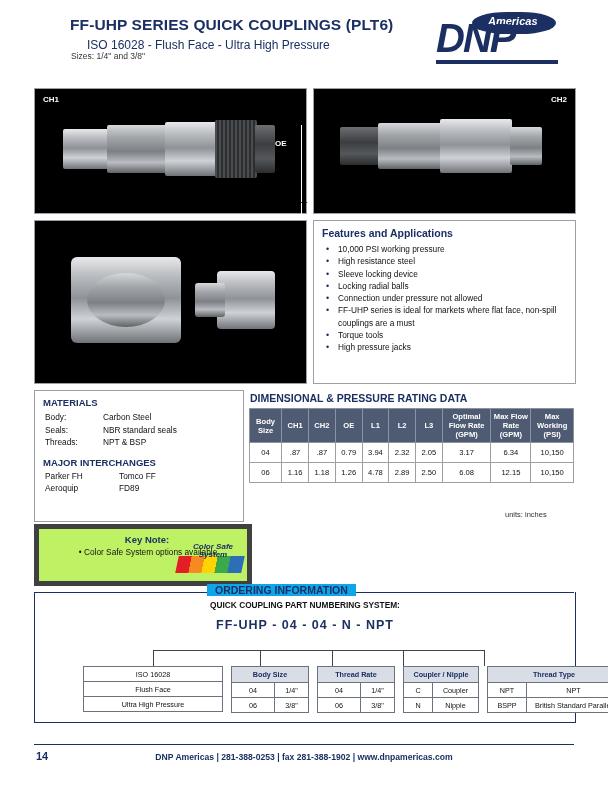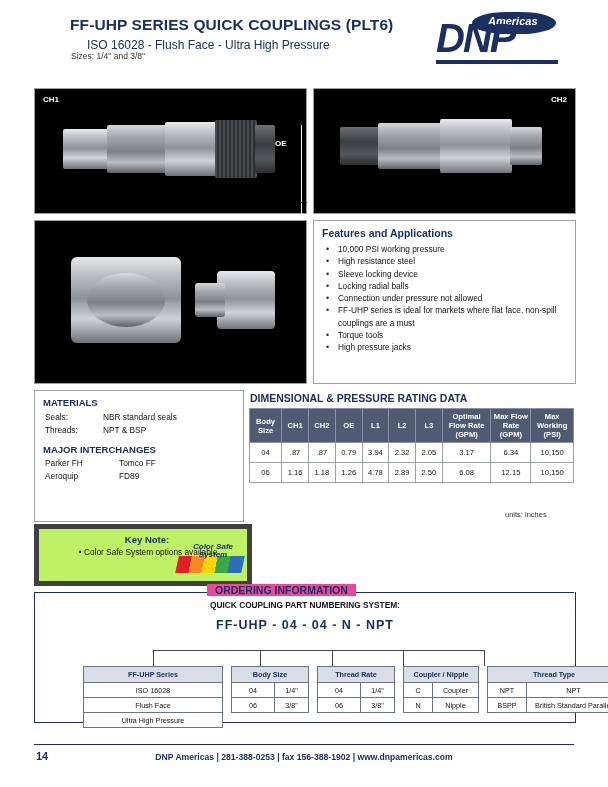--- a/index.html
+++ b/index.html
@@ -131,21 +131,21 @@
     padding:3px 1px;line-height:9px;vertical-align:middle;
   }
   table.dim td{
     border:1px solid #9aa0a6;text-align:center;padding:5px 1px;color:#111;background:#fff;
   }
   .units{position:absolute;left:505px;top:510px;font-size:7.5px;color:#333;}
 
   
   .orderline{position:absolute;left:34px;top:592px;width:540px;height:1px;background:#1b2f63;}
   .ordertitle{
-    position:absolute;left:207px;top:584px;background:#ec4899;padding:0 8px;
+    position:absolute;left:207px;top:584px;background:#0ea5e9;padding:0 8px;
     font-size:10.5px;font-weight:bold;color:#1b2f63;
   }
   .orderbox{
     position:absolute;left:34px;top:592px;width:540px;height:130px;
     border:1px solid #1b2f63;border-top:none;background:#fff;
   }
   .osub{
     position:absolute;left:0;top:8px;width:540px;text-align:center;
     font-size:8.3px;color:#111;font-weight:bold;
   }
@@ -239,20 +239,23 @@
       <li>Connection under pressure not allowed</li>
       <li>FF-UHP series is ideal for markets where flat face, non-spill couplings are a must</li>
       <li>Torque tools</li>
       <li>High pressure jacks</li>
     </ul>
   </div>
 
   <div class="materials">
     <h3>MATERIALS</h3>
     <div class="mrow">
+      <span class="k">Body:</span><span>Carbon Steel</span>
+    </div>
+    <div class="mrow">
       <span class="k">Seals:</span><span>NBR standard seals</span>
     </div>
     <div class="mrow">
       <span class="k">Threads:</span><span>NPT &amp; BSP</span>
     </div>
     <h4>MAJOR INTERCHANGES</h4>
     <div class="mi">
       <span class="c2">Parker FH</span><span>Tomco FF</span>
     </div>
     <div class="mi">
@@ -320,23 +323,20 @@
 
     <div class="leader" style="left:118px;top:58px;width:1px;height:16px;"></div>
     <div class="leader" style="left:118px;top:58px;width:332px;height:1px;"></div>
     <div class="leader" style="left:225px;top:58px;width:1px;height:16px;"></div>
     <div class="leader" style="left:297px;top:58px;width:1px;height:16px;"></div>
     <div class="leader" style="left:368px;top:58px;width:1px;height:16px;"></div>
     <div class="leader" style="left:449px;top:58px;width:1px;height:16px;"></div>
 
     <table class="minitbl" style="left:48px;top:74px;width:140px;">
       <tbody>
-          <tr>
-            <th>FF-UHP Series</th>
-          </tr>
       <tr>
             <td>ISO 16028</td>
           </tr>
       <tr>
             <td>Flush Face</td>
           </tr>
       <tr>
             <td>Ultra High Pressure</td>
           </tr>
     </tbody>
@@ -404,15 +404,15 @@
         <td>British Standard Parallel</td>
       </tr>
     </tbody>
       </table>
   </div>
   <div class="orderline"></div>
   <div class="ordertitle">ORDERING INFORMATION</div>
 
   <div class="footbar"></div>
   <div class="pageno">14</div>
-  <div class="footer">DNP Americas | 281-388-0253 | fax 156-388-1902 | www.dnpamericas.com</div>
+  <div class="footer">DNP Americas | 281-388-0253 | fax 281-388-1902 | www.dnpamericas.com</div>
 
 </div>
 
 </body></html>

